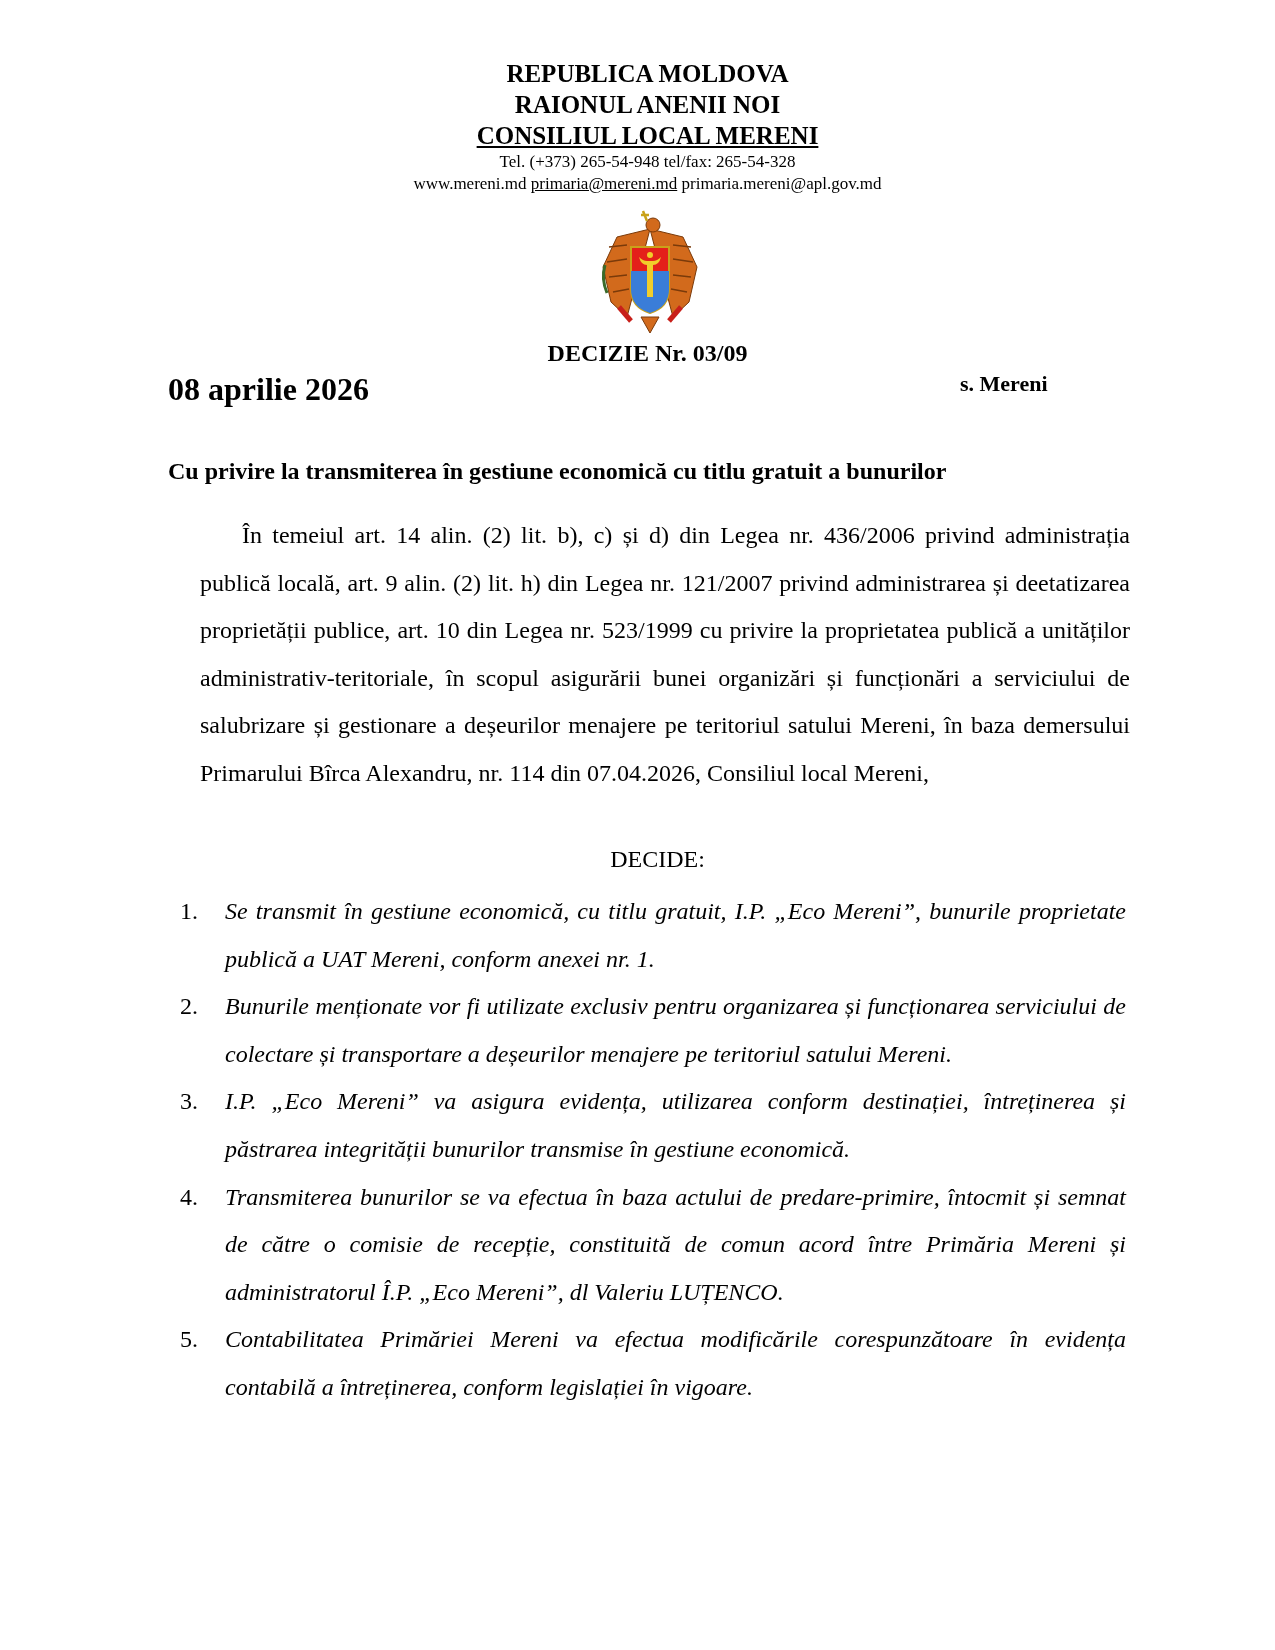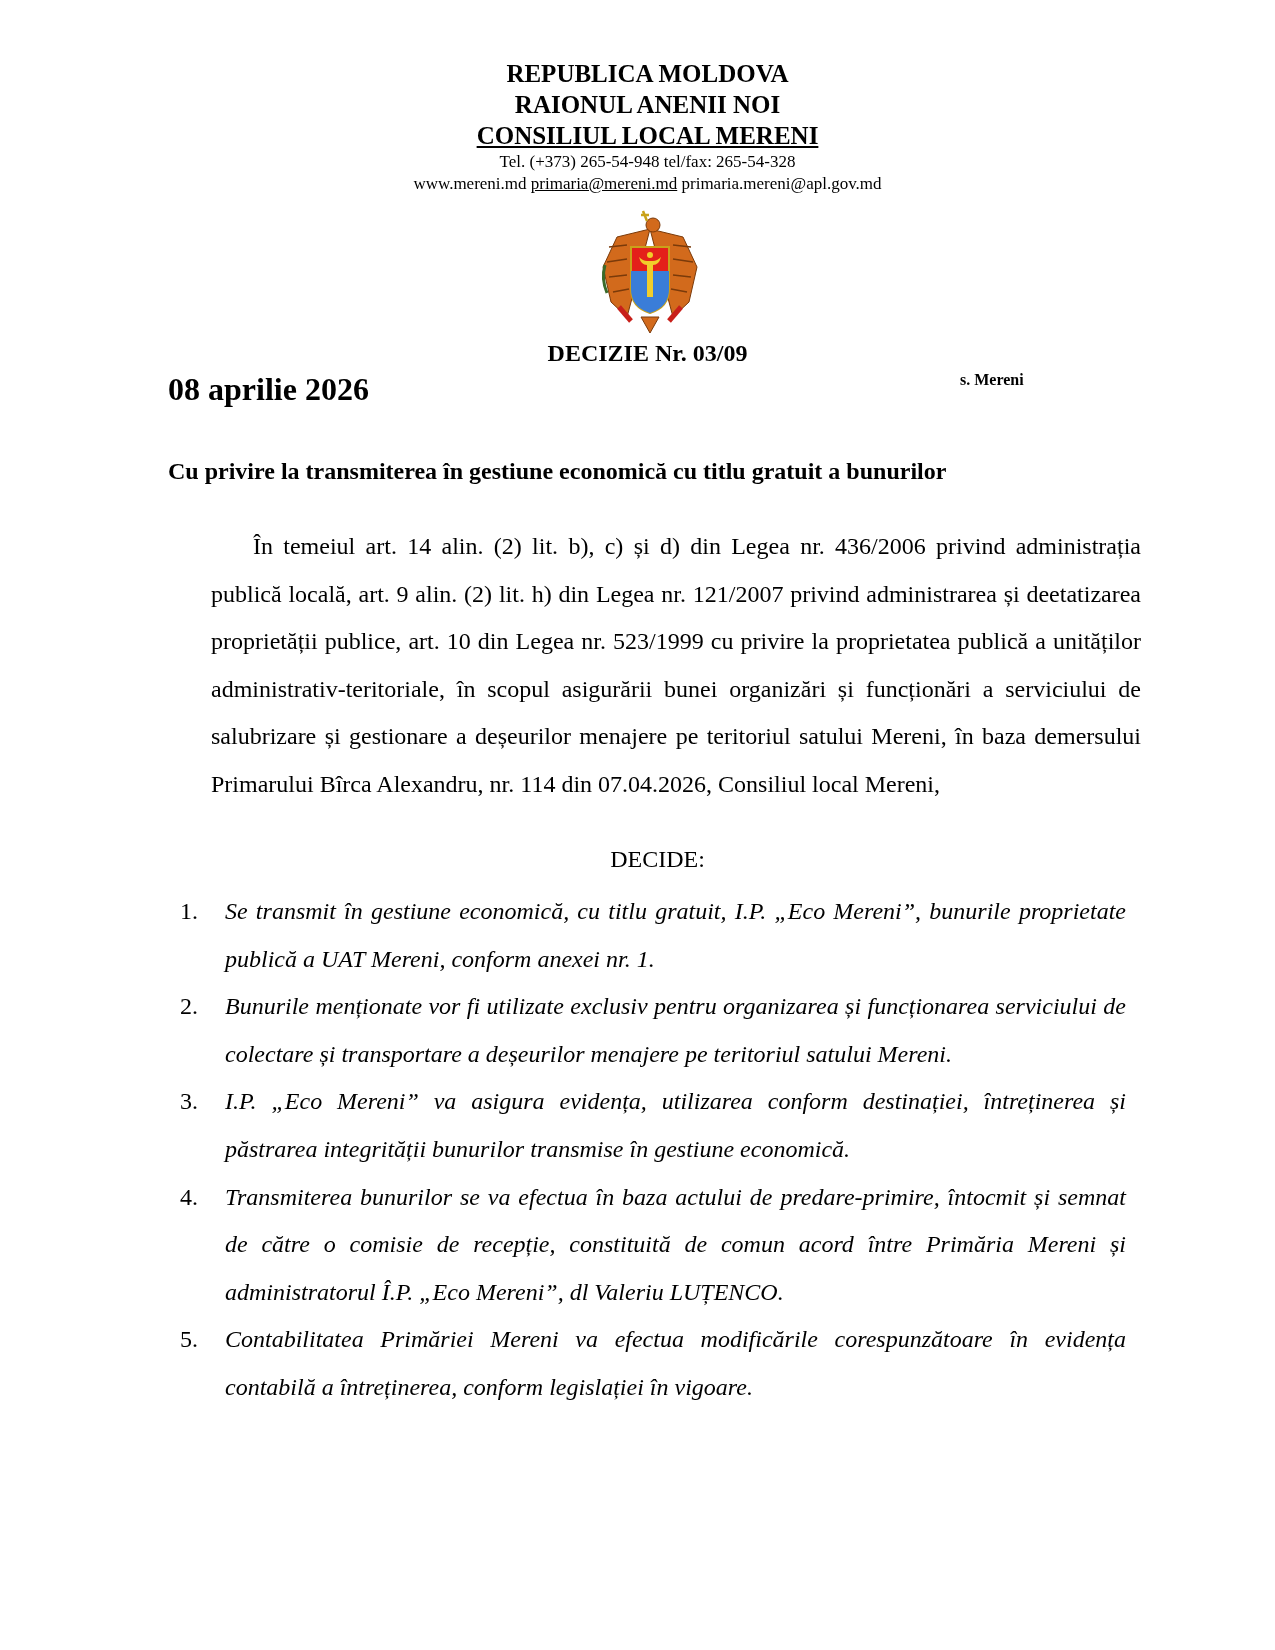--- a/index.html
+++ b/index.html
@@ -7,24 +7,24 @@
          font-family: "Liberation Serif", "DejaVu Serif", serif; color: #000; }
   .header { position: absolute; top: 58px; left: 0; width: 1295px; text-align: center; }
   .h-line { font-weight: bold; font-size: 25px; line-height: 31px; margin: 0; }
   .h-line.u { text-decoration: underline; }
   .contact { font-size: 17px; line-height: 22px; }
   .contact a { color: #000000; text-decoration: underline; }
   .coat { position: absolute; left: 597px; top: 207px; width: 106px; height: 128px; }
   .title { position: absolute; top: 340px; left: 0; width: 1295px; text-align: center;
            font-weight: bold; font-size: 24px; }
   .date { position: absolute; top: 371px; left: 168px; font-weight: bold; font-size: 32px; }
-  .place { position: absolute; top: 371px; left: 960px; font-weight: bold; font-size: 16px; text-align: right; }
+  .place { position: absolute; top: 371px; left: 960px; font-weight: bold; font-size: 22px; text-align: right; }
   .subject { position: absolute; top: 458px; left: 168px; font-weight: bold; font-size: 24px; }
   .preamble { position: absolute; top: 508px; left: 196px; width: 930px; font-size: 24px;
-              line-height: 47.6px; text-align: justify; text-indent: 42px; margin: 15px; }
+              line-height: 47.6px; text-align: justify; text-indent: 42px; margin: 4px; }
   .decide { position: absolute; top: 846px; left: 0; width: 1315px; text-align: center; font-size: 24px; }
   .decide b { font-weight: normal; }
   .items { position: absolute; top: 888px; left: 180px; width: 946px; margin: 0; padding: 0; list-style: none; }
   .item { display: flex; font-size: 24px; line-height: 47.6px; margin-bottom: 0; }
   .num { width: 45px; flex: 0 0 45px; }
   .txt { flex: 1; text-align: justify; font-style: italic; }
 </style>
 </head>
 <body>
 

